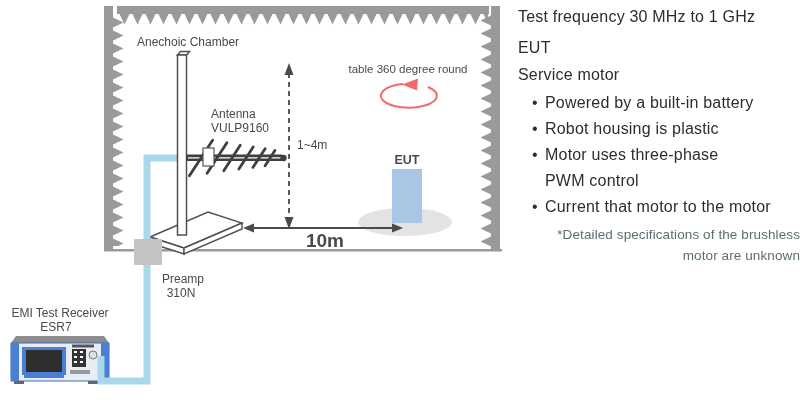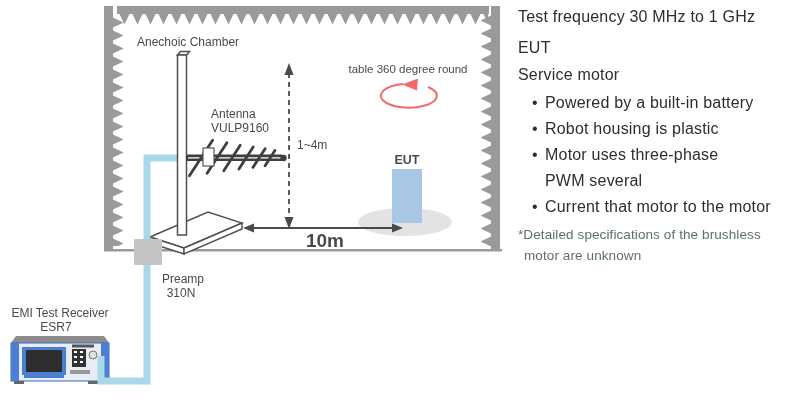--- a/index.html
+++ b/index.html
@@ -16,21 +16,21 @@
   .info{
     position:absolute;left:518px;top:6px;width:282px;
     color:#2d2d2d;font-size:16px;letter-spacing:.2px;
   }
   .info-title{line-height:22px;margin-bottom:9px;}
   .eut-heading{line-height:22px;margin-bottom:5px;}
   .eut-type{line-height:22px;margin-bottom:4px;}
   .brow{display:flex;padding-left:14px;line-height:26px;}
   .dot{width:13px;flex:none;}
   .btxt{flex:1;}
-  .footnote{margin-top:4px;font-size:13.5px;line-height:21px;color:#5d6e71;letter-spacing:.1px;}
+  .footnote{margin-top:4px;font-size:13.5px;line-height:21px;color:#5d6e71;letter-spacing:.1px;text-align:right;}
   .fn2{padding-left:6px;}
 </style>
 </head>
 <body>
 
 <div id="stage">
 
   <svg id="diagram" width="520" height="400" viewBox="0 0 520 400">
     <defs>
       <pattern id="teethDown" x="118" y="14" width="13" height="11" patternUnits="userSpaceOnUse">
@@ -151,21 +151,21 @@
       <div class="brow">
         <span class="dot">•</span>
         <span class="btxt">Robot housing is plastic</span>
       </div>
       <div class="brow">
         <span class="dot">•</span>
         <span class="btxt">Motor uses three-phase</span>
       </div>
       <div class="brow">
         <span class="dot"></span>
-        <span class="btxt">PWM several</span>
+        <span class="btxt">PWM control</span>
       </div>
       <div class="brow">
         <span class="dot">•</span>
         <span class="btxt">Current that motor to the motor</span>
       </div>
     </div>
 
     <div class="footnote">
       <div>*Detailed specifications of the brushless</div>
       <div class="fn2">motor are unknown</div>

